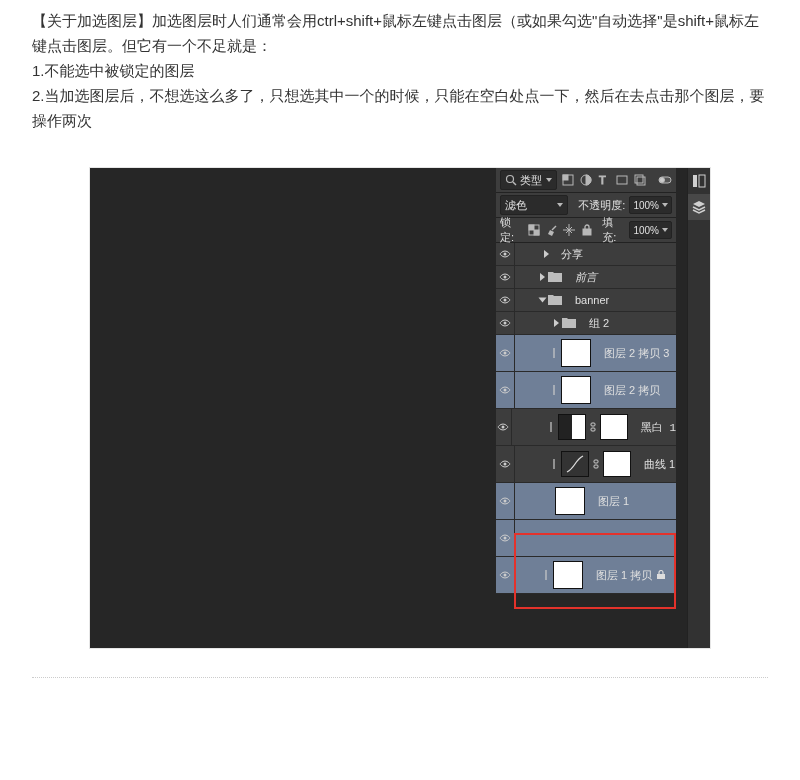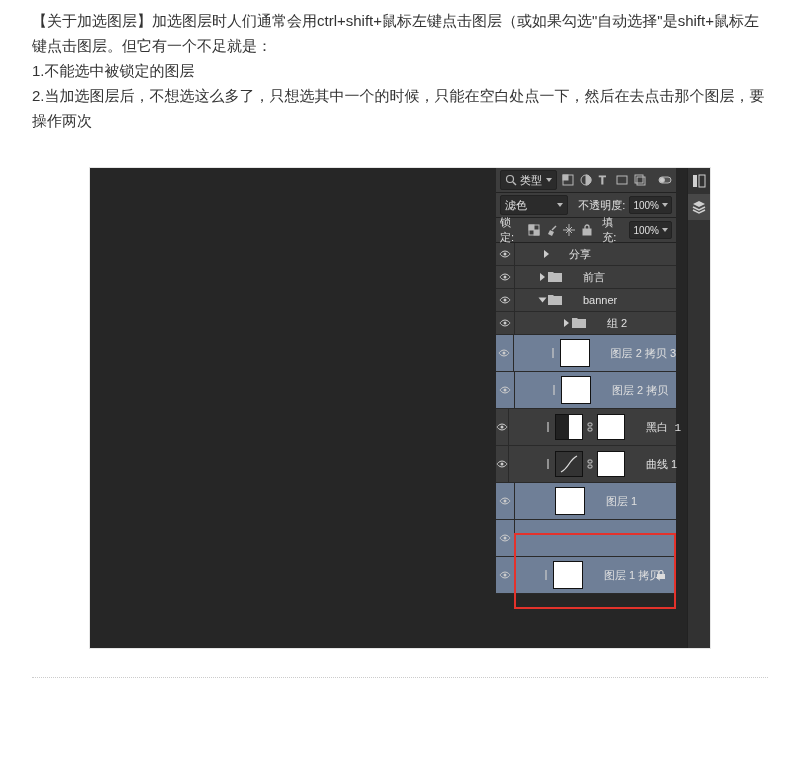--- a/index.html
+++ b/index.html
@@ -21,21 +21,21 @@
   .eye{width:18px;height:100%;display:flex;align-items:center;justify-content:center;border-right:1px solid #2a2a2a}
   .eye svg{width:12px;height:12px;fill:#ccc}
   .lrow{display:flex;align-items:center;height:22px;border-bottom:1px solid #2a2a2a;background:#3d3d3d}
   .lrow.tall{height:36px}
   .lrow.sel{background:#6f7f97}
   .lcontent{display:flex;align-items:center;height:100%;flex:1;position:relative}
   .triangle{width:0;height:0;border-top:4px solid transparent;border-bottom:4px solid transparent;border-left:5px solid #ccc;margin:0 3px}
   .triangle.open{transform:rotate(90deg)}
   .folder{width:14px;height:11px;fill:#bdbdbd;margin:0 4px 0 0}
   .thumb{width:28px;height:26px;background:#fff;border:1px solid #111;margin:0 4px;position:relative;flex:0 0 auto}
-  .lname{white-space:nowrap;margin-left:17px}
+  .lname{white-space:nowrap;margin-left:9px}
   .lockico{position:absolute;right:10px;width:10px;height:10px;fill:#ddd}
   .adj-thumb{width:26px;height:24px;border:1px solid #111;margin:0 4px;flex:0 0 auto;background:#fff}
   .adj-thumb.bw{background:linear-gradient(90deg,#222 50%,#fff 50%)}
   .adj-thumb.curve{background:#333;display:flex;align-items:center;justify-content:center}
   .chainsm{width:6px;height:10px;display:flex;align-items:center;justify-content:center}
   .chainsm svg{width:6px;height:10px;fill:#ccc}
   .siderail{position:absolute;right:0;top:0;width:22px;height:480px;background:#323232;border-left:1px solid #222}
   .siderail .sb{width:22px;height:26px;display:flex;align-items:center;justify-content:center}
   .siderail svg{width:16px;height:16px;fill:#d0d0d0}
   .siderail .active{background:#484848}
@@ -181,21 +181,21 @@
             <span class="lname">分享</span>
           </div>
         </div>
         <div class="lrow" style="height: 22px;">
           <div class="eye">
             <svg viewBox="0 0 12 12">
               <path d="M6 3C3 3 1 6 1 6s2 3 5 3 5-3 5-3-2-3-5-3z" fill="none" stroke="#ccc" stroke-width="1"></path>
               <circle cx="6" cy="6" r="1.5"></circle>
             </svg>
           </div>
-          <div class="lcontent" style="padding-left: 22px;">
+          <div class="lcontent" style="padding-left: 22px; font-style: italic;">
             <span class="triangle"></span>
             <span><svg class="folder" viewBox="0 0 14 11">
                 <path d="M0 1h5l1 1h8v9H0z"></path>
               </svg></span>
             <span class="lname">前言</span>
           </div>
         </div>
         <div class="lrow" style="height: 22px; justify-content: flex-end;">
           <div class="eye">
             <svg viewBox="0 0 12 12">
@@ -204,21 +204,21 @@
             </svg>
           </div>
           <div class="lcontent" style="padding-left: 22px;">
             <span class="triangle open"></span>
             <span><svg class="folder" viewBox="0 0 14 11">
                 <path d="M0 1h5l1 1h8v9H0z"></path>
               </svg></span>
             <span class="lname">banner</span>
           </div>
         </div>
-        <div class="lrow" style="height: 22px; gap: 10px;">
+        <div class="lrow" style="height: 22px;">
           <div class="eye">
             <svg viewBox="0 0 12 12">
               <path d="M6 3C3 3 1 6 1 6s2 3 5 3 5-3 5-3-2-3-5-3z" fill="none" stroke="#ccc" stroke-width="1"></path>
               <circle cx="6" cy="6" r="1.5"></circle>
             </svg>
           </div>
           <div class="lcontent" style="padding-left: 36px;">
             <span class="triangle"></span>
             <span><svg class="folder" viewBox="0 0 14 11">
                 <path d="M0 1h5l1 1h8v9H0z"></path>

